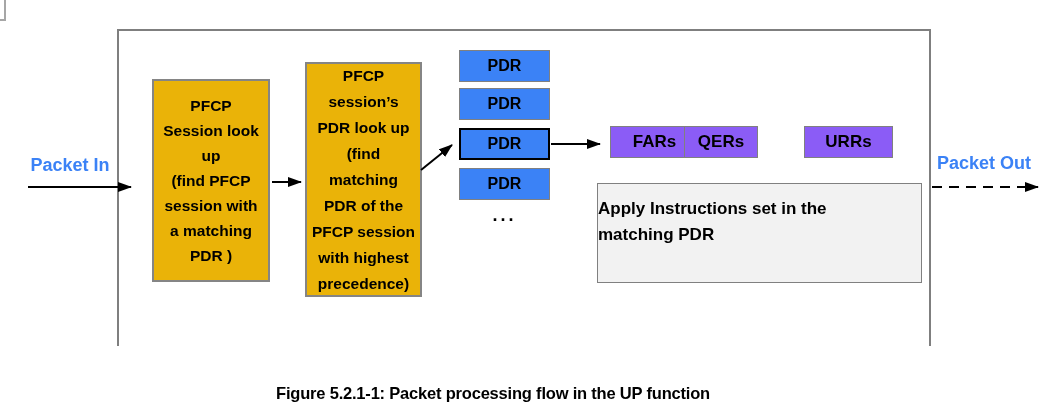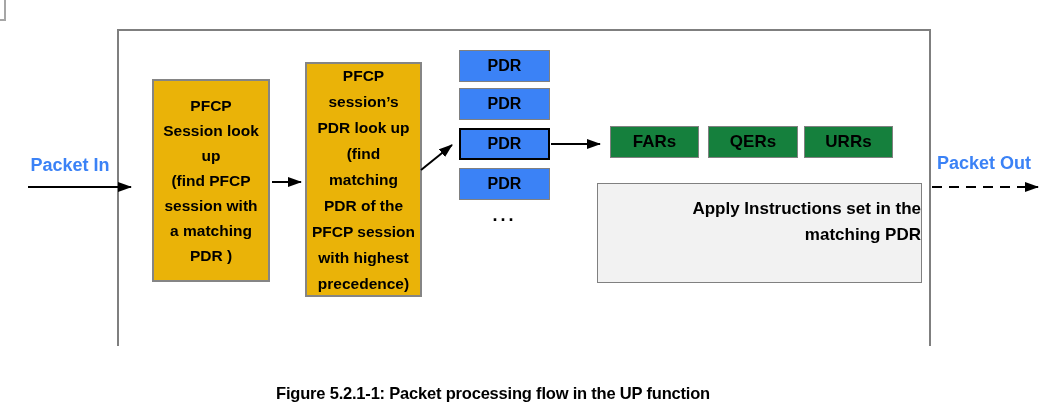--- a/index.html
+++ b/index.html
@@ -90,39 +90,39 @@
     text-align: center;
     font-size: 18px;
     font-weight: bold;
     letter-spacing: 3px;
   }
 
   .rule-box {
     position: absolute;
     top: 126px;
     height: 32px;
-    background: #15803d;
+    background: #8b5cf6;
     border: 1.5px solid #808080;
     display: flex;
     align-items: center;
     justify-content: center;
     font-size: 17px;
     font-weight: bold;
   }
   .fars { left: 610px; width: 89px; }
-  .qers { left: 708px; width: 90px; }
+  .qers { left: 684px; width: 74px; }
   .urrs { left: 804px; width: 89px; }
 
   .apply-box {
     position: absolute;
     left: 597px; top: 183px;
     width: 325px; height: 100px;
     background: #f2f2f2;
     border: 1.5px solid #808080;
-    text-align: right;
+    text-align: left;
     font-size: 17px;
     font-weight: bold;
     line-height: 26px;
     padding-top: 12px;
     white-space: pre-line;
   }
 
   .arrows {
     position: absolute;
     left: 0; top: 0;

